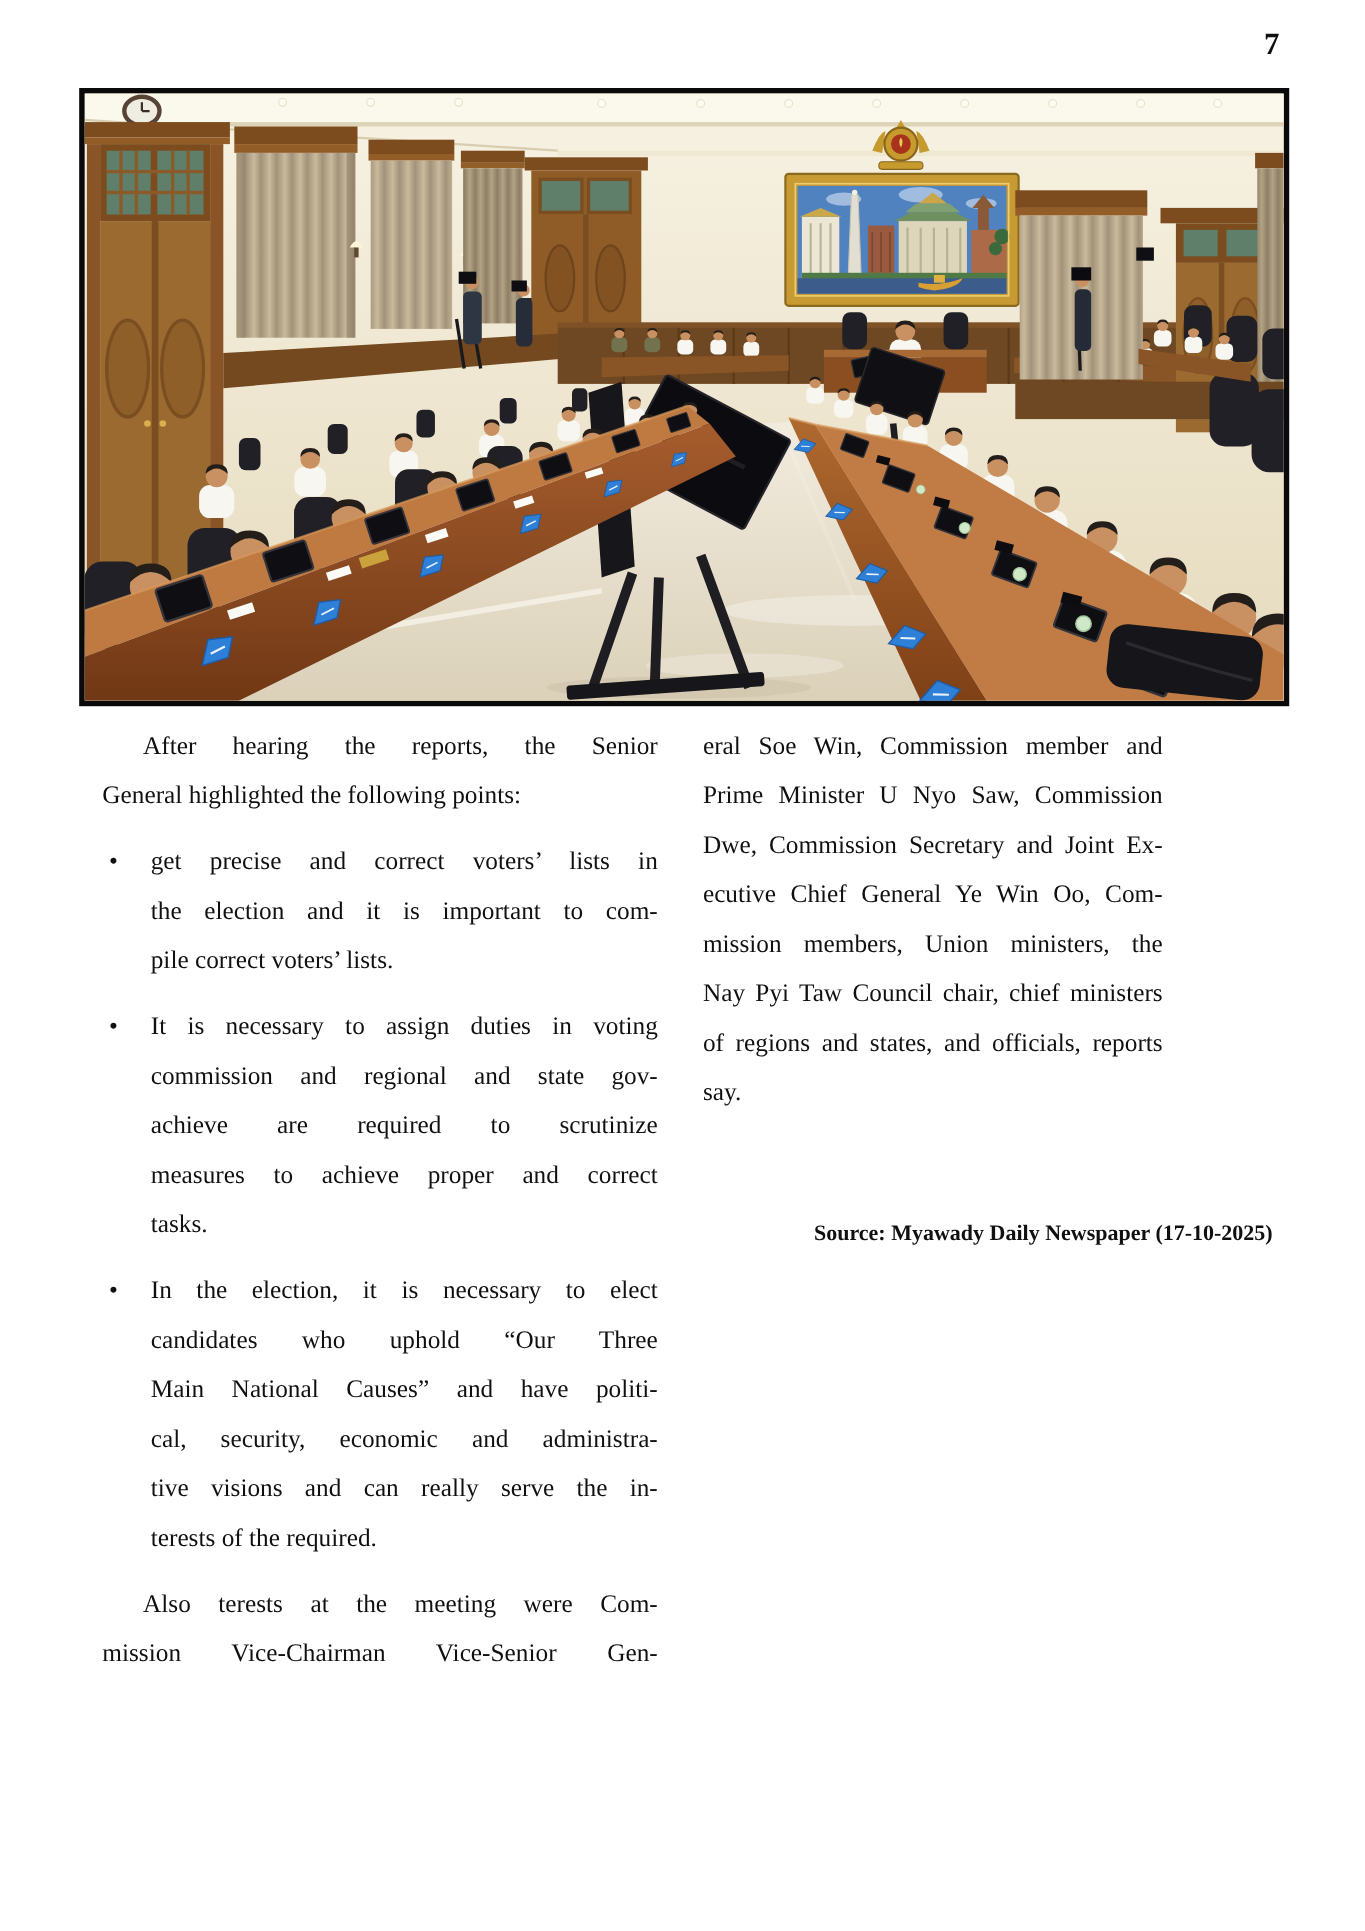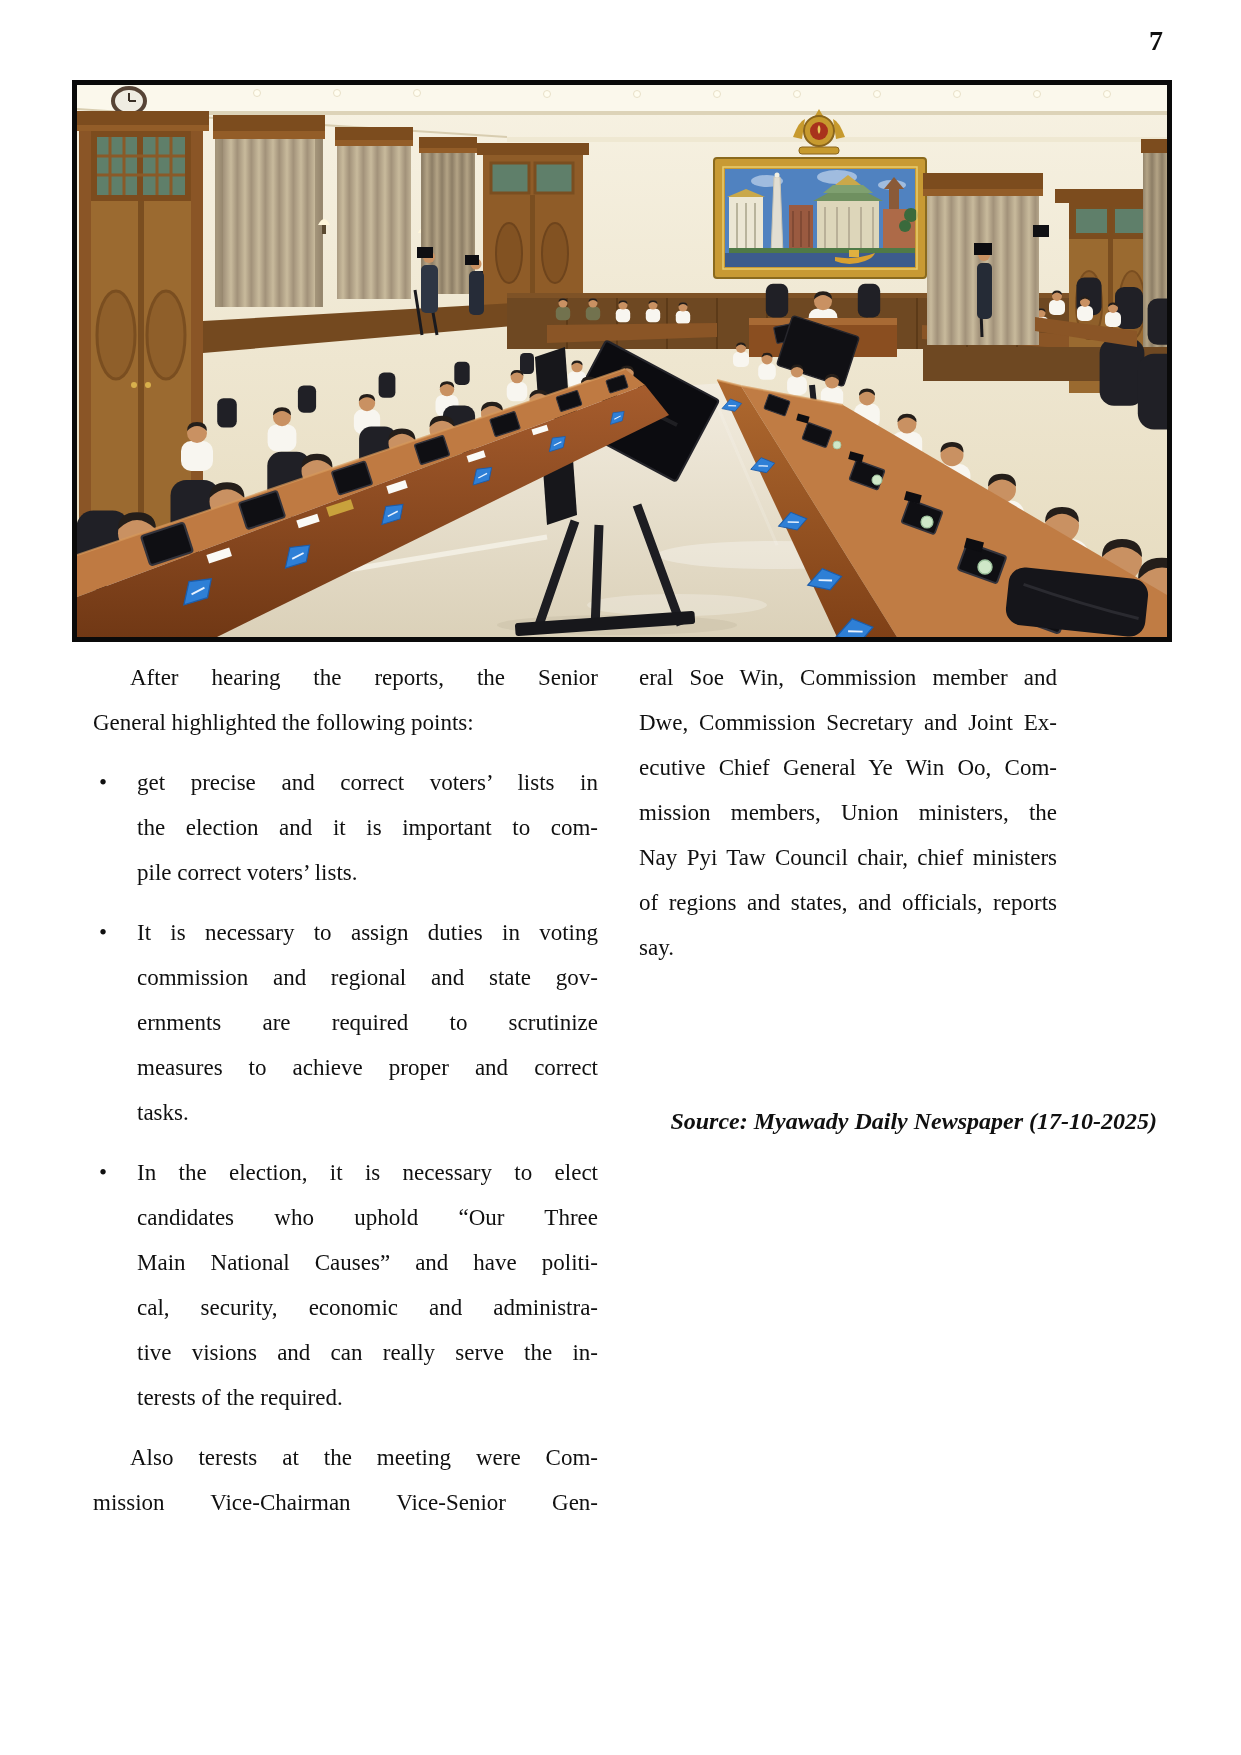--- a/index.html
+++ b/index.html
@@ -25,21 +25,21 @@
   .line{height:45px;line-height:45px;white-space:nowrap}
   .line.j{text-align:justify;text-align-last:justify}
   .line.ind{text-indent:37px}
   .bullet{position:relative;padding-left:44px}
   .marker{
     position:absolute;left:6px;top:0;width:24px;height:45px;
     line-height:45px;font-size:23px;
   }
   .source{
     position:absolute;top:1108px;right:84px;
-    font-size:24px;font-weight:bold;line-height:26px;white-space:nowrap;font-style:italic;
+    font-size:20px;font-weight:bold;line-height:26px;white-space:nowrap;
   }
 </style>
 </head>
 <body>
 
 <div class="pagenum">7</div>
 
 <figure class="photo">
 <svg viewBox="0 0 1090 552" xmlns="http://www.w3.org/2000/svg">
   <defs>
@@ -448,21 +448,21 @@
   <div class="block bullet">
     <span class="marker">•</span>
     <div class="line j">get precise and correct voters’ lists in</div>
     <div class="line j">the election and it is important to com-</div>
     <div class="line">pile correct voters’ lists.</div>
   </div>
   <div class="block bullet">
     <span class="marker">•</span>
     <div class="line j">It is necessary to assign duties in voting</div>
     <div class="line j">commission and regional and state gov-</div>
-    <div class="line j">ernments are required to scrutinize</div>
+    <div class="line j">achieve are required to scrutinize</div>
     <div class="line j">measures to achieve proper and correct</div>
     <div class="line">tasks.</div>
   </div>
   <div class="block bullet">
     <span class="marker">•</span>
     <div class="line j">In the election, it is necessary to elect</div>
     <div class="line j">candidates who uphold “Our Three</div>
     <div class="line j">Main National Causes” and have politi-</div>
     <div class="line j">cal, security, economic and administra-</div>
     <div class="line j">tive visions and can really serve the in-</div>
@@ -470,20 +470,21 @@
   </div>
   <div class="block">
     <div class="line j ind">Also terests at the meeting were Com-</div>
     <div class="line j">mission Vice-Chairman Vice-Senior Gen-</div>
   </div>
 </section>
 
 <section class="col right">
   <div class="block">
     <div class="line j">eral Soe Win, Commission member and</div>
+    <div class="line j">Prime Minister U Nyo Saw, Commission</div>
     <div class="line j">Dwe, Commission Secretary and Joint Ex-</div>
     <div class="line j">ecutive Chief General Ye Win Oo, Com-</div>
     <div class="line j">mission members, Union ministers, the</div>
     <div class="line j">Nay Pyi Taw Council chair, chief ministers</div>
     <div class="line j">of regions and states, and officials, reports</div>
     <div class="line">say.</div>
   </div>
 </section>
 
 <div class="source">Source: Myawady Daily Newspaper (17-10-2025)</div>

